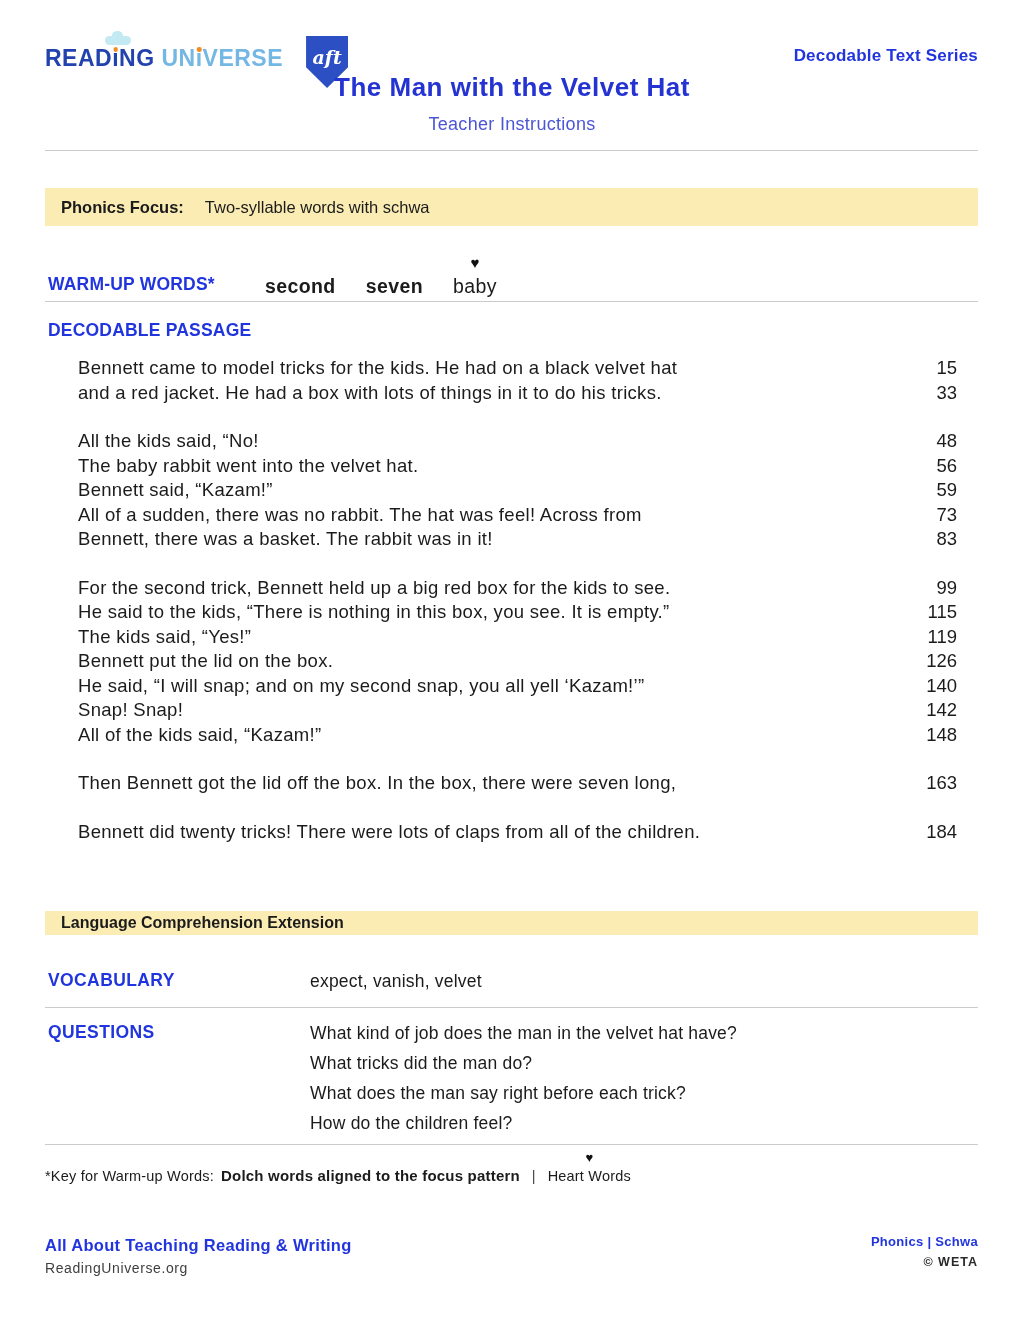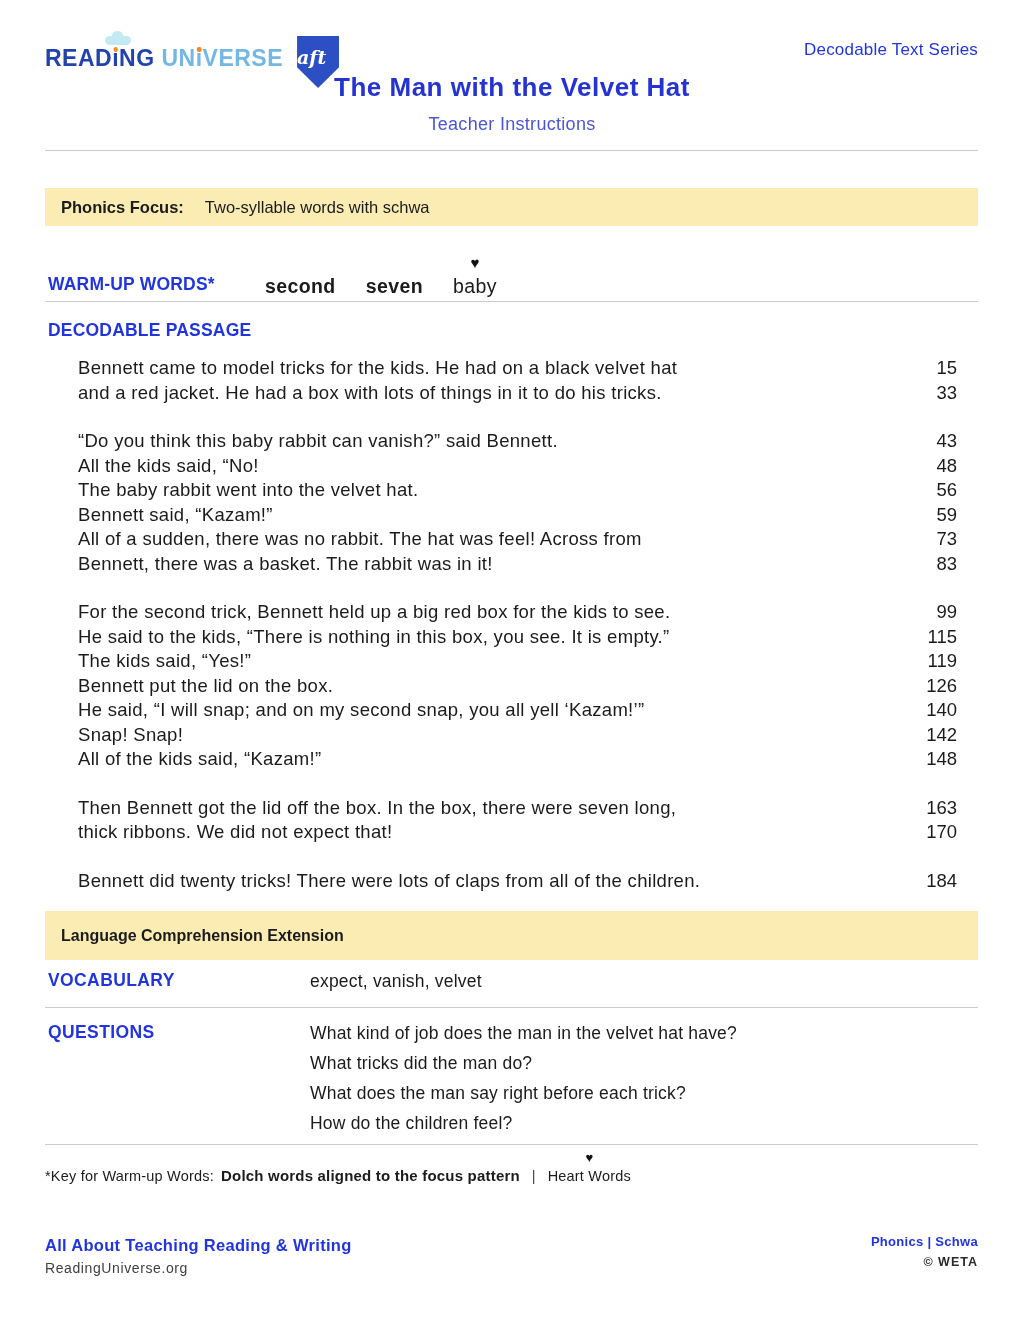--- a/index.html
+++ b/index.html
@@ -13,41 +13,41 @@
     --ink:#1b1b1b;
     --subtitle:#4c56d4;
   }
   *{box-sizing:border-box}
   html,body{margin:0;padding:0}
   body{width:1024px;height:1325px;background:#fff;font-family:"Liberation Sans",sans-serif;color:var(--ink)}
   .page{position:relative;width:1024px;height:1325px;background:#fff;overflow:hidden}
 
   
   .logo-row{position:absolute;left:45px;right:46px;top:36px;display:flex;justify-content:space-between;align-items:flex-start}
-  .brand{position:relative;display:flex;align-items:flex-start;gap:14px}
+  .brand{position:relative;display:flex;align-items:flex-start;gap:23px}
   .brand-text{font-weight:bold;font-size:23px;letter-spacing:.5px;line-height:28px;margin-top:8px}
   .brand-reading{color:var(--logo-dark)}
   .brand-universe{color:var(--logo-light)}
   .cloud{position:absolute;top:0;left:60px;width:26px;height:9px;background:#c3e9f3;border-radius:8px}
   .cloud::before{content:"";position:absolute;left:7px;top:-5px;width:11px;height:9px;background:#c3e9f3;border-radius:50%}
   .i-dot{position:relative}
   .i-dot::after{content:"";position:absolute;left:50%;transform:translateX(-50%);top:2px;width:4.5px;height:4.5px;border-radius:50%;background:var(--orange)}
-  .aft-shield{display:inline-block;width:42px;height:52px;background:var(--shield);clip-path:polygon(0 0,100% 0,100% 60%,50% 100%,0 60%);text-align:left;margin-top:0}
+  .aft-shield{display:inline-block;width:42px;height:52px;background:var(--shield);clip-path:polygon(0 0,100% 0,100% 60%,50% 100%,0 60%);text-align:center;margin-top:0}
   .aft-shield span{display:inline-block;margin-top:10px;color:#fff;font-family:"DejaVu Serif",serif;font-style:italic;font-weight:bold;font-size:19px}
-  .series{margin-top:4px;font-weight:normal;font-size:17px;color:var(--accent);letter-spacing:.2px}
+  .series{margin-top:10px;font-weight:bold;font-size:17px;color:var(--accent);letter-spacing:.2px}
 
   .title{position:absolute;top:72px;left:0;right:0;text-align:center;font-size:26px;font-weight:bold;color:#2433d2;letter-spacing:.5px}
   .subtitle{position:absolute;top:114px;left:0;right:0;text-align:center;font-size:18px;color:var(--subtitle);letter-spacing:.3px}
 
   .rule{position:absolute;left:45px;right:46px;border:none;border-top:1px solid var(--rule);margin:0}
   .rule1{top:150px}.rule2{top:301px}.rule3{top:1007px}.rule4{top:1144px}
 
   .banner{position:absolute;left:45px;right:46px;background:var(--banner-yellow);padding-left:16px;display:flex;align-items:center;gap:21px}
   .banner1{top:188px;height:38px;font-size:16.5px}
-  .banner2{top:911px;height:49px;font-size:16px}
+  .banner2{top:911px;height:24px;font-size:16px}
   .banner .b{font-weight:bold}
 
   
   .warmup{position:absolute;left:48px;right:67px;top:240px;height:58px;display:flex;align-items:flex-end}
   .warmup-label{width:217px;font-size:17.5px;font-weight:bold;color:var(--accent);letter-spacing:.2px;padding-bottom:3px}
   .warmup-words{display:flex;gap:30px;align-items:flex-end}
   .warm-word{display:flex;flex-direction:column;align-items:center}
   .heart-slot{height:22px;line-height:20px;font-size:15px;color:#111}
   .ww-text{font-size:19.5px;letter-spacing:.4px}
   .warm-word.bold .ww-text{font-weight:bold}
@@ -136,24 +136,20 @@
           <span class="txt">Bennett came to model tricks for the kids. He had on a black velvet hat</span>
           <span class="num">15</span>
         </div>
         <div class="pline">
           <span class="txt">and a red jacket. He had a box with lots of things in it to do his tricks.</span>
           <span class="num">33</span>
         </div>
       </div>
       <div class="paragraph">
         <div class="pline">
-          <span class="txt">“Do you think this baby rabbit can vanish?” said Bennett.</span>
-          <span class="num">43</span>
-        </div>
-        <div class="pline">
           <span class="txt">All the kids said, “No!</span>
           <span class="num">48</span>
         </div>
         <div class="pline">
           <span class="txt">The baby rabbit went into the velvet hat.</span>
           <span class="num">56</span>
         </div>
         <div class="pline">
           <span class="txt">Bennett said, “Kazam!”</span>
           <span class="num">59</span>
@@ -194,24 +190,20 @@
         </div>
         <div class="pline">
           <span class="txt">All of the kids said, “Kazam!”</span>
           <span class="num">148</span>
         </div>
       </div>
       <div class="paragraph">
         <div class="pline">
           <span class="txt">Then Bennett got the lid off the box. In the box, there were seven long,</span>
           <span class="num">163</span>
-        </div>
-        <div class="pline">
-          <span class="txt">thick ribbons. We did not expect that!</span>
-          <span class="num">170</span>
         </div>
       </div>
       <div class="paragraph">
         <div class="pline">
           <span class="txt">Bennett did twenty tricks! There were lots of claps from all of the children.</span>
           <span class="num">184</span>
         </div>
       </div>
     </div>
 

